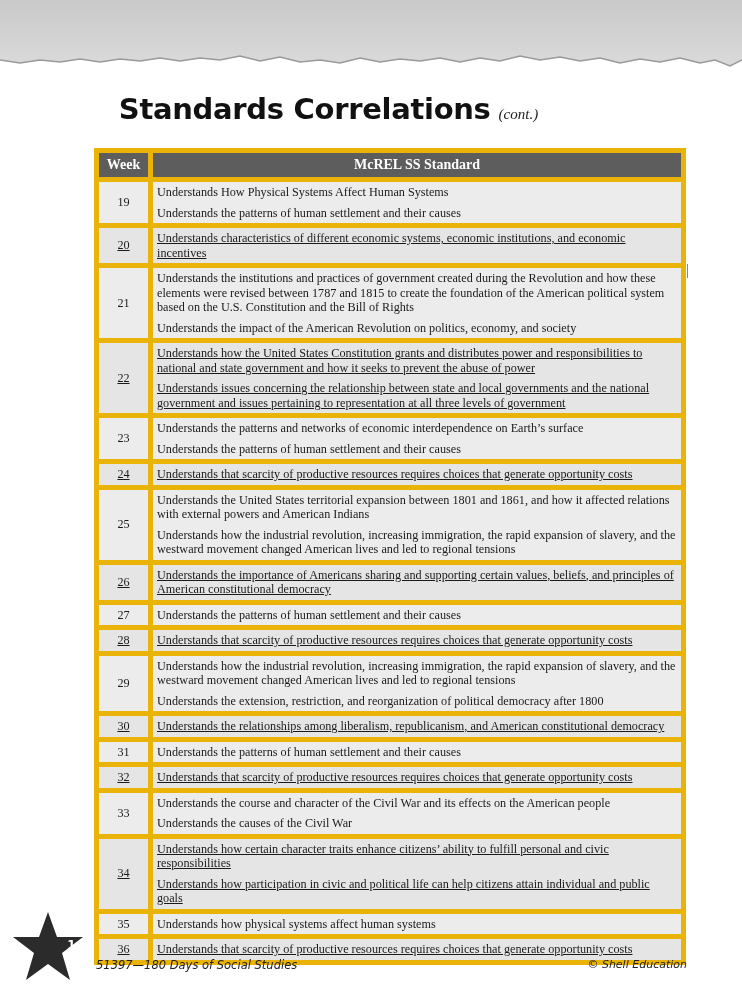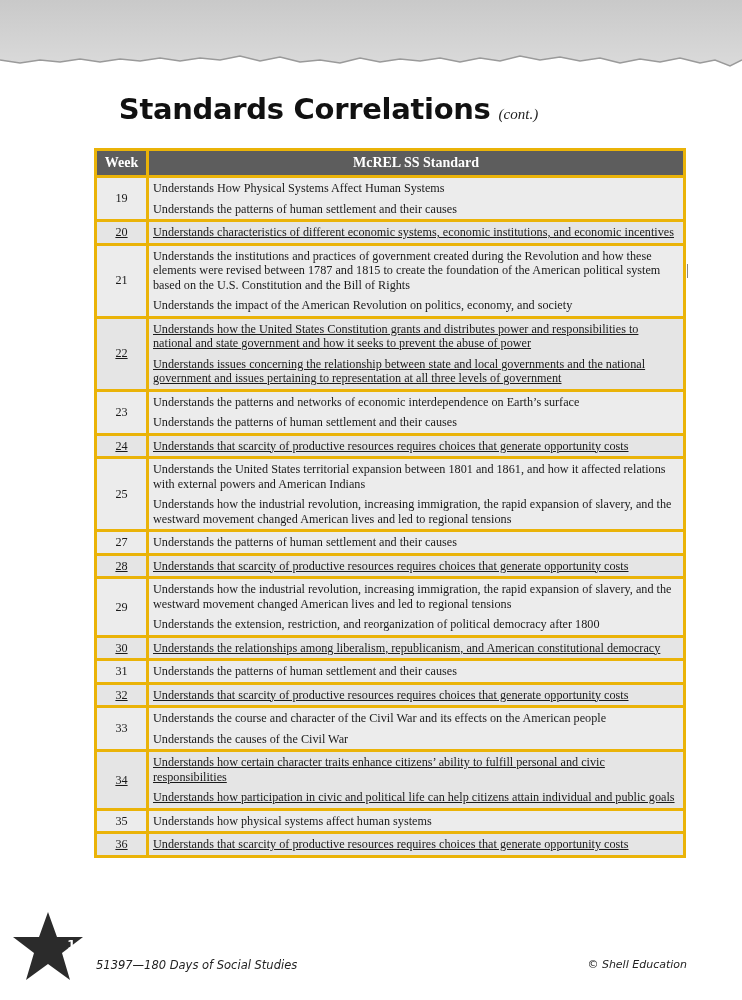--- a/index.html
+++ b/index.html
@@ -23,21 +23,21 @@
   }
   .title-cont {
     font-family: "Liberation Serif", serif; font-style: italic; font-size: 15px;
     color: #222; margin-left: 4px;
   }
   table.standards {
     position: absolute; left: 94px; top: 148px; width: 592px;
     border-collapse: collapse; font-size: 12.2px; line-height: 14.5px;
   }
   table.standards th, table.standards td {
-    border: 3px solid #eab308;
+    border: 5px solid #eab308;
   }
   table.standards thead th {
     background: #5d5d5d; color: #ffffff; font-weight: bold;
     font-size: 14px; height: 24px; padding: 0; text-align: center;
   }
   table.standards thead th.week-col { width: 49px; }
   td.week {
     width: 49px; text-align: center; vertical-align: middle; padding: 0; margin-top: 12px;
   }
   td.standard { padding: 3px 4px 3px 4px; vertical-align: middle; }
@@ -136,20 +136,26 @@
           <span class="line">Understands that scarcity of productive resources requires choices that generate opportunity costs</span>
         </td>
       </tr>
       <tr class="shade">
         <td class="week">25</td>
         <td class="standard">
           <span class="line">Understands the United States territorial expansion between 1801 and 1861, and how it affected relations with external powers and American Indians</span>
           <span class="line">Understands how the industrial revolution, increasing immigration, the rapid expansion of slavery, and the westward movement changed American lives and led to regional tensions</span>
         </td>
       </tr>
+      <tr class="plain">
+        <td class="week">26</td>
+        <td class="standard">
+          <span class="line">Understands the importance of Americans sharing and supporting certain values, beliefs, and principles of American constitutional democracy</span>
+        </td>
+      </tr>
       <tr class="shade">
         <td class="week">27</td>
         <td class="standard">
           <span class="line">Understands the patterns of human settlement and their causes</span>
         </td>
       </tr>
       <tr class="plain">
         <td class="week">28</td>
         <td class="standard">
           <span class="line">Understands that scarcity of productive resources requires choices that generate opportunity costs</span>

